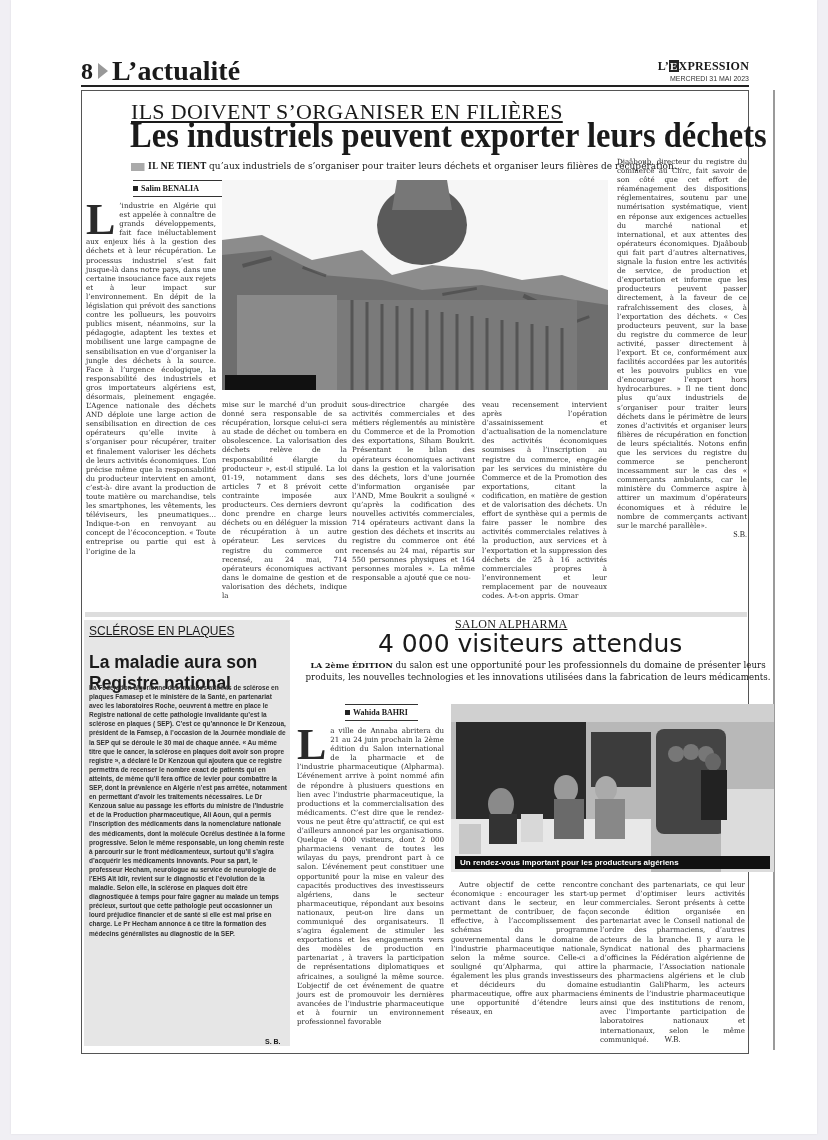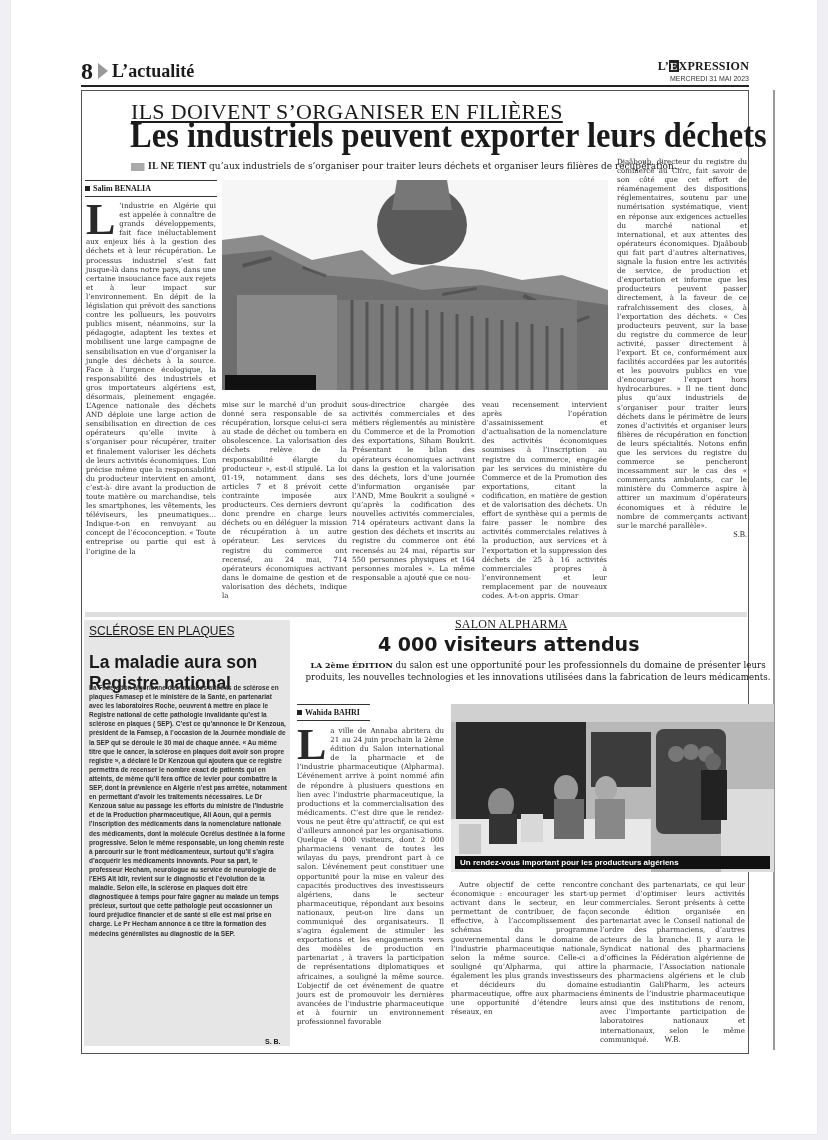--- a/index.html
+++ b/index.html
@@ -5,37 +5,37 @@
   * { box-sizing: border-box; margin: 0; padding: 0; }
   html, body { width: 828px; height: 1140px; background: #f0eff4; overflow: hidden; }
   body { position: relative; font-family: "DejaVu Serif", serif; color: #1a1a1a; }
 
   .sheet { position: absolute; left: 11px; top: 0; width: 806px; height: 1134px; background: #ffffff; box-shadow: 0 0 2px rgba(0,0,0,0.08); }
 
   
   .masthead { position: absolute; left: 81px; top: 57px; width: 668px; height: 30px; border-bottom: 2px solid #222; }
   .page-num { position: absolute; left: 0; top: 0; font-family: "Liberation Serif", serif; font-weight: bold; font-size: 24px; line-height: 28px; }
   .page-arrow { position: absolute; left: 17px; top: 6px; width: 0; height: 0; border-top: 8px solid transparent; border-bottom: 8px solid transparent; border-left: 10px solid #999; }
-  .section-name { position: absolute; left: 31px; top: 0; font-family: "Liberation Serif", serif; font-weight: bold; font-size: 18px; line-height: 28px; }
+  .section-name { position: absolute; left: 31px; top: 0; font-family: "Liberation Serif", serif; font-weight: bold; font-size: 28px; line-height: 28px; }
   .brand { position: absolute; right: 0; top: 2px; font-family: "Liberation Serif", serif; font-size: 12px; font-weight: bold; letter-spacing: 0.2px; }
   .brand .e-box { display: inline-block; background: #222; color: #fff; padding: 0 1px; font-size: 11px; }
   .date { position: absolute; right: 0; top: 18px; font-family: "Liberation Sans", sans-serif; font-size: 7px; color: #333; }
 
   
   .frame { position: absolute; left: 81px; top: 90px; width: 668px; height: 964px; border: 1px solid #555; }
   .frame-top-right { position: absolute; left: 773px; top: 90px; width: 2px; height: 960px; background: #9a9a9a; }
 
   
   .kicker1 { position: absolute; left: 131px; top: 99px; font-family: "Liberation Serif", serif; font-size: 22px; text-decoration: underline; letter-spacing: 0.3px; }
   .headline1 { position: absolute; left: 130px; top: 116px; font-family: "Liberation Serif", serif; font-weight: bold; font-size: 35px; line-height: 40px; transform: scaleX(0.93); transform-origin: left top; white-space: nowrap; }
   .chapo1 { position: absolute; left: 131px; top: 160px; font-size: 10px; white-space: nowrap; font-family: "DejaVu Serif", serif; transform: scaleX(0.9); transform-origin: left top; }
   .chapo1 .sq { display: inline-block; width: 15px; height: 8px; background: #aaa; margin-right: 4px; vertical-align: middle; }
   .chapo1 .lead { font-weight: bold; font-size: 9px; }
 
-  .byline { font-family: "Liberation Serif", serif; font-size: 8px; font-weight: bold; border-top: 1px solid #333; border-bottom: 1px solid #333; padding: 3px 0 3px 0; }
+  .byline { font-family: "Liberation Serif", serif; font-size: 8px; font-weight: bold; border-top: 1px solid #333; border-bottom: 1px solid #333; padding: 3px 0 3px 0; margin-left: 48px; }
   .byline .sq { display: inline-block; width: 5px; height: 5px; background: #222; margin-right: 3px; }
   .byline1 { position: absolute; left: 85px; top: 180px; width: 132px; }
 
   .col { position: absolute; font-family: "DejaVu Serif", serif; font-size: 7.1px; line-height: 9.1px; text-align: justify; hyphens: auto; color: #2a2a2a; }
   .dropcap { float: left; font-family: "Liberation Serif", serif; font-weight: bold; font-size: 44px; line-height: 34px; margin: 2px 4px 0 0; }
 
   .photo1 { position: absolute; left: 222px; top: 180px; width: 386px; height: 210px; overflow: hidden; background: #f4f4f4; }
   .photo-caption { position: absolute; background: #111; color: #fff; font-family: "Liberation Sans", sans-serif; font-weight: bold; font-size: 8px; padding: 19px 4px; }
 
   .sign { font-family: "Liberation Serif", serif; font-weight: normal; font-size: 8px; }
@@ -44,21 +44,21 @@
 
   
   .sidebar { position: absolute; left: 84px; top: 620px; width: 206px; height: 426px; background: #e6e6e6; padding: 0; }
   .kicker2 { position: absolute; left: 89px; top: 624px; font-family: "Liberation Sans", sans-serif; font-size: 12px; text-decoration: underline; }
   .headline2 { position: absolute; left: 89px; top: 652px; width: 200px; font-family: "Liberation Sans", sans-serif; font-weight: bold; font-size: 17.5px; line-height: 21px; }
   .sb-body { position: absolute; left: 89px; top: 683px; width: 198px; font-family: "Liberation Sans", sans-serif; font-weight: bold; font-size: 6.5px; line-height: 9.1px; color: #333; }
   .sb-sign { position: absolute; left: 265px; top: 1038px; font-family: "Liberation Sans", sans-serif; font-weight: bold; font-size: 7px; }
 
   
   .kicker3 { position: absolute; left: 455px; top: 617px; font-family: "Liberation Serif", serif; font-size: 12px; text-decoration: underline; letter-spacing: 0.2px; }
-  .headline3 { position: absolute; left: 378px; top: 631px; font-family: "DejaVu Sans", sans-serif; font-weight: bold; font-size: 19px; line-height: 26px; white-space: nowrap; }
+  .headline3 { position: absolute; left: 378px; top: 631px; font-family: "DejaVu Sans", sans-serif; font-weight: normal; font-size: 25px; line-height: 26px; white-space: nowrap; }
   .chapo3 { position: absolute; left: 300px; top: 660px; width: 476px; text-align: center; font-family: "DejaVu Serif", serif; font-size: 8.7px; line-height: 11.5px; }
   .chapo3 .lead { font-weight: bold; font-size: 8px; }
   .byline3 { position: absolute; left: 297px; top: 704px; width: 73px; }
 
   .photo2 { position: absolute; left: 451px; top: 704px; width: 323px; height: 168px; overflow: hidden; background: #b91c1c; }
 </style>
 </head>
 <body>
 
 <div class="sheet"></div>

